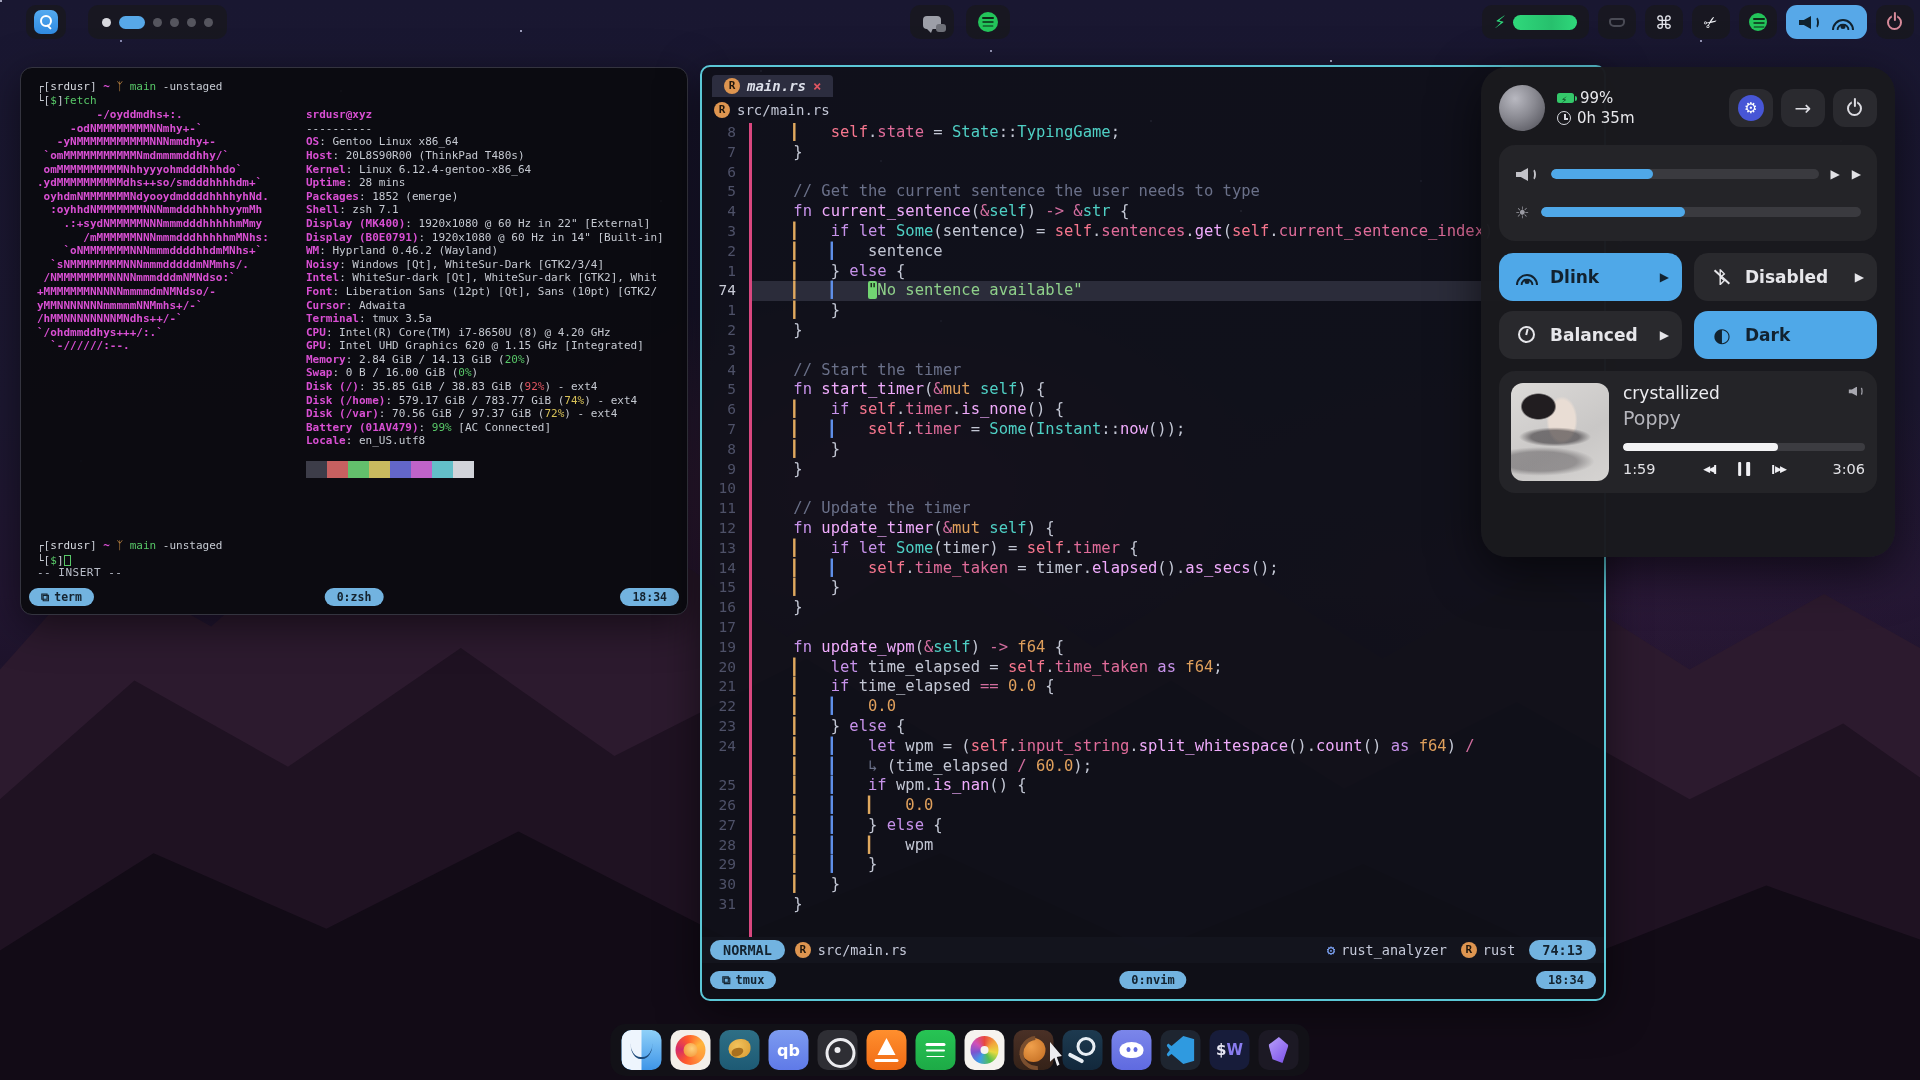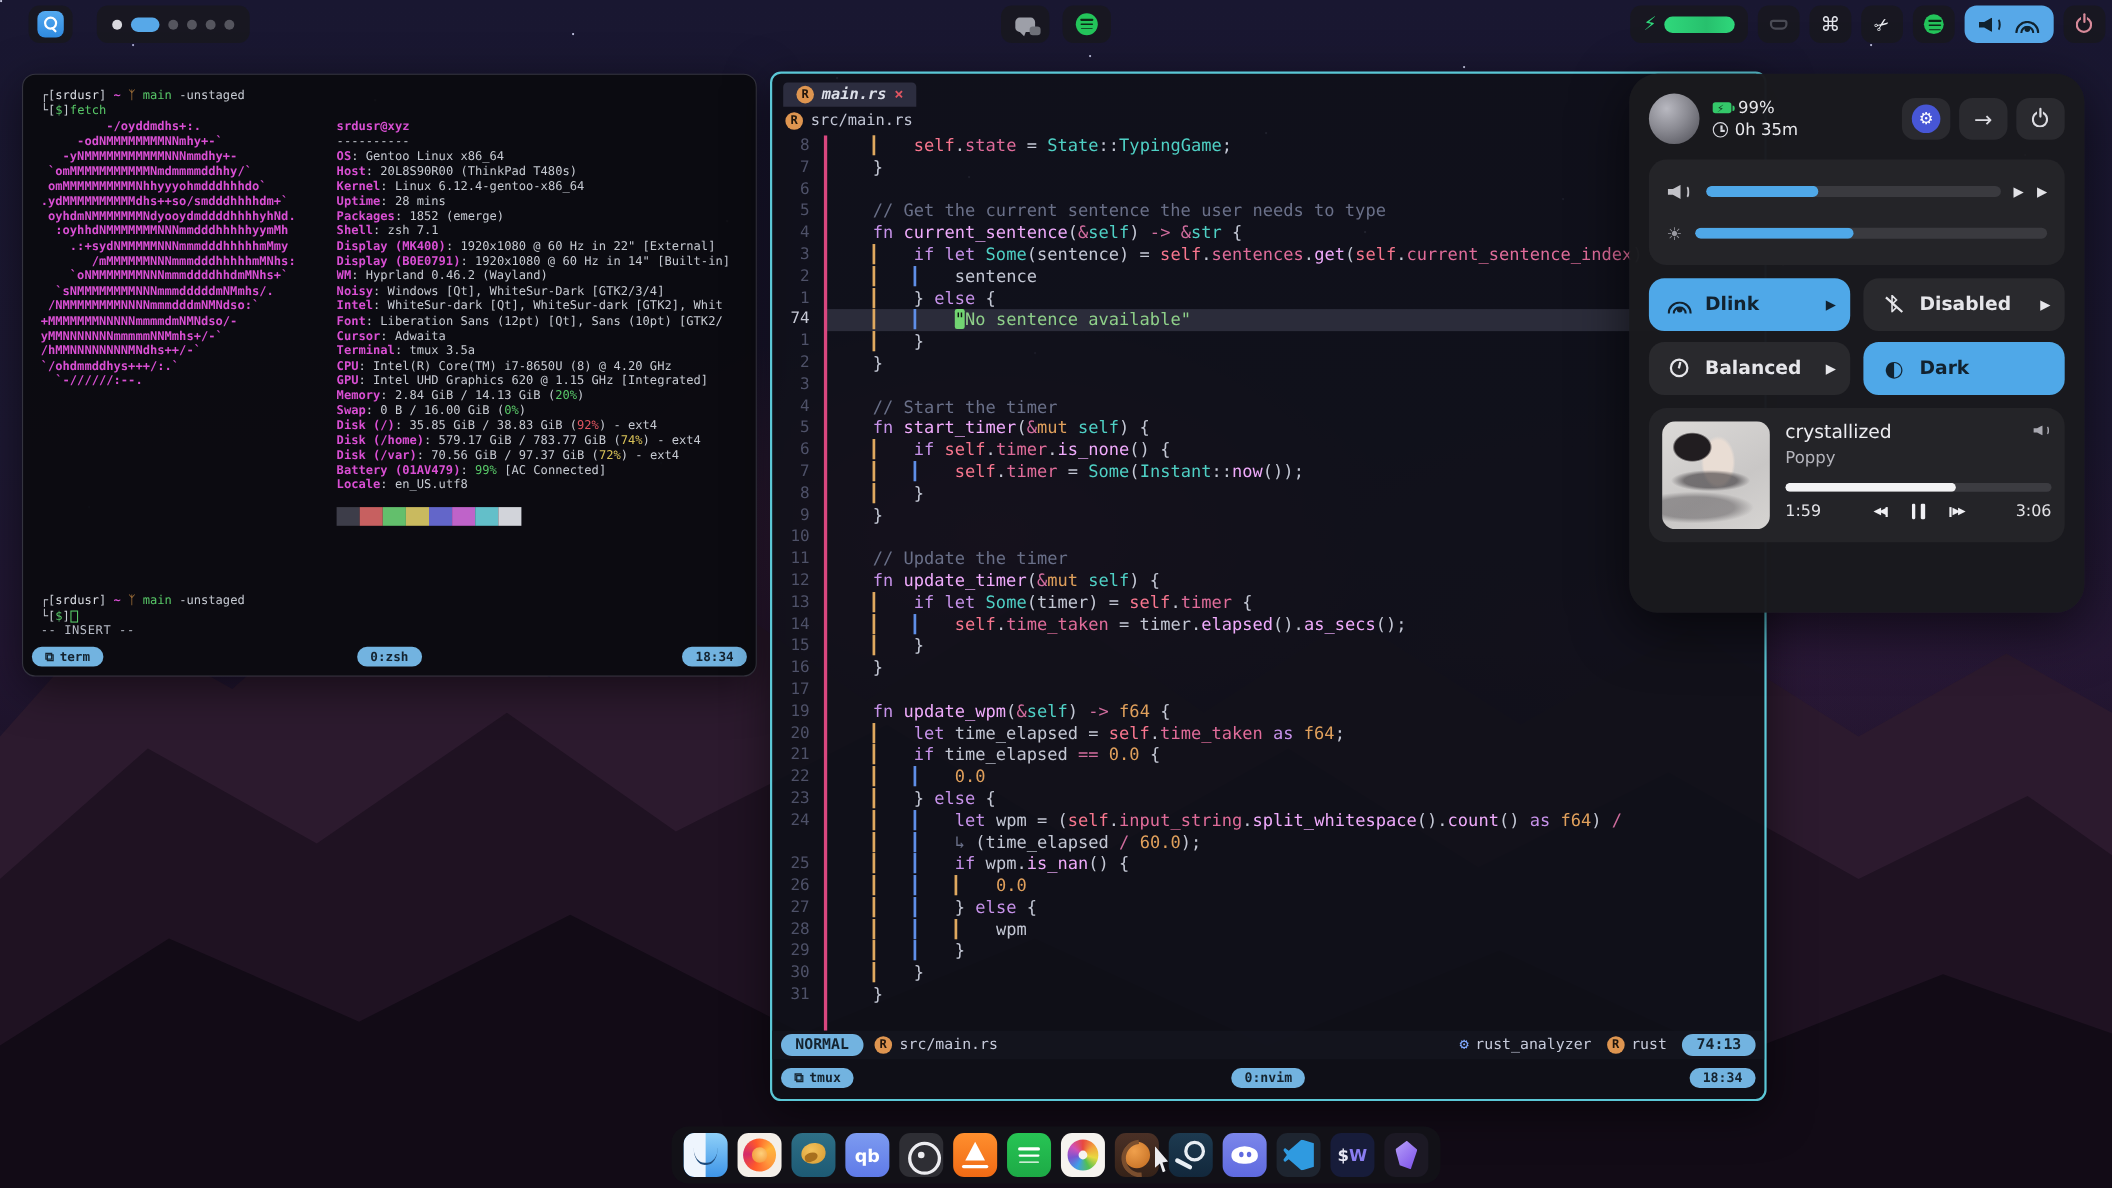--- a/index.html
+++ b/index.html
@@ -173,21 +173,21 @@
   .art{width:98px;height:98px;border-radius:12px;flex:none;background:
     radial-gradient(40px 30px at 28% 24%,#211d20 0 40%,transparent 45%),
     radial-gradient(60px 16px at 45% 55%,rgba(40,36,40,.55) 0 40%,transparent 60%),
     radial-gradient(90px 24px at 30% 80%,rgba(60,56,60,.4) 0 40%,transparent 60%),
     radial-gradient(26px 40px at 52% 38%,#e9ddd4 0 50%,transparent 60%),
     linear-gradient(150deg,#dcdad8,#c9c7c6 60%,#d6d4d2)}
   .p-right{flex:1;display:flex;flex-direction:column;min-width:0}
   .p-title-row{display:flex;align-items:flex-start}
   .p-title{font-size:17px;color:#ededf1}
   .p-vol{margin-left:auto;color:#a8a8b0;transform:scale(.72);transform-origin:top right}
-  .p-artist{font-size:15px;color:#b5b5bc;margin-top:2px}
+  .p-artist{font-size:19px;color:#b5b5bc;margin-top:2px}
   .p-track{margin-top:14px;height:8px;border-radius:4px;background:#3c3c41;overflow:hidden}
   .p-fill{height:100%;border-radius:4px;background:#f2f2f4}
   .p-ctl-row{margin-top:10px;display:flex;align-items:center;font-size:14.5px;color:#e2e2e6}
   .p-ctls{position:absolute;left:50%;transform:translateX(-50%);display:flex;gap:22px;align-items:center}
   .p-ctl-row{position:relative}
   .p-time-r{margin-left:auto}
   .pc{display:inline-flex;align-items:center;color:#f0f0f4}
   .pc-prev::before{content:"◀◀";font-size:9px;letter-spacing:-2px}
   .pc-prev::after{content:"";width:2px;height:9px;background:currentColor;margin-left:1px}
   .pc-next::before{content:"";width:2px;height:9px;background:currentColor;margin-right:1px}

